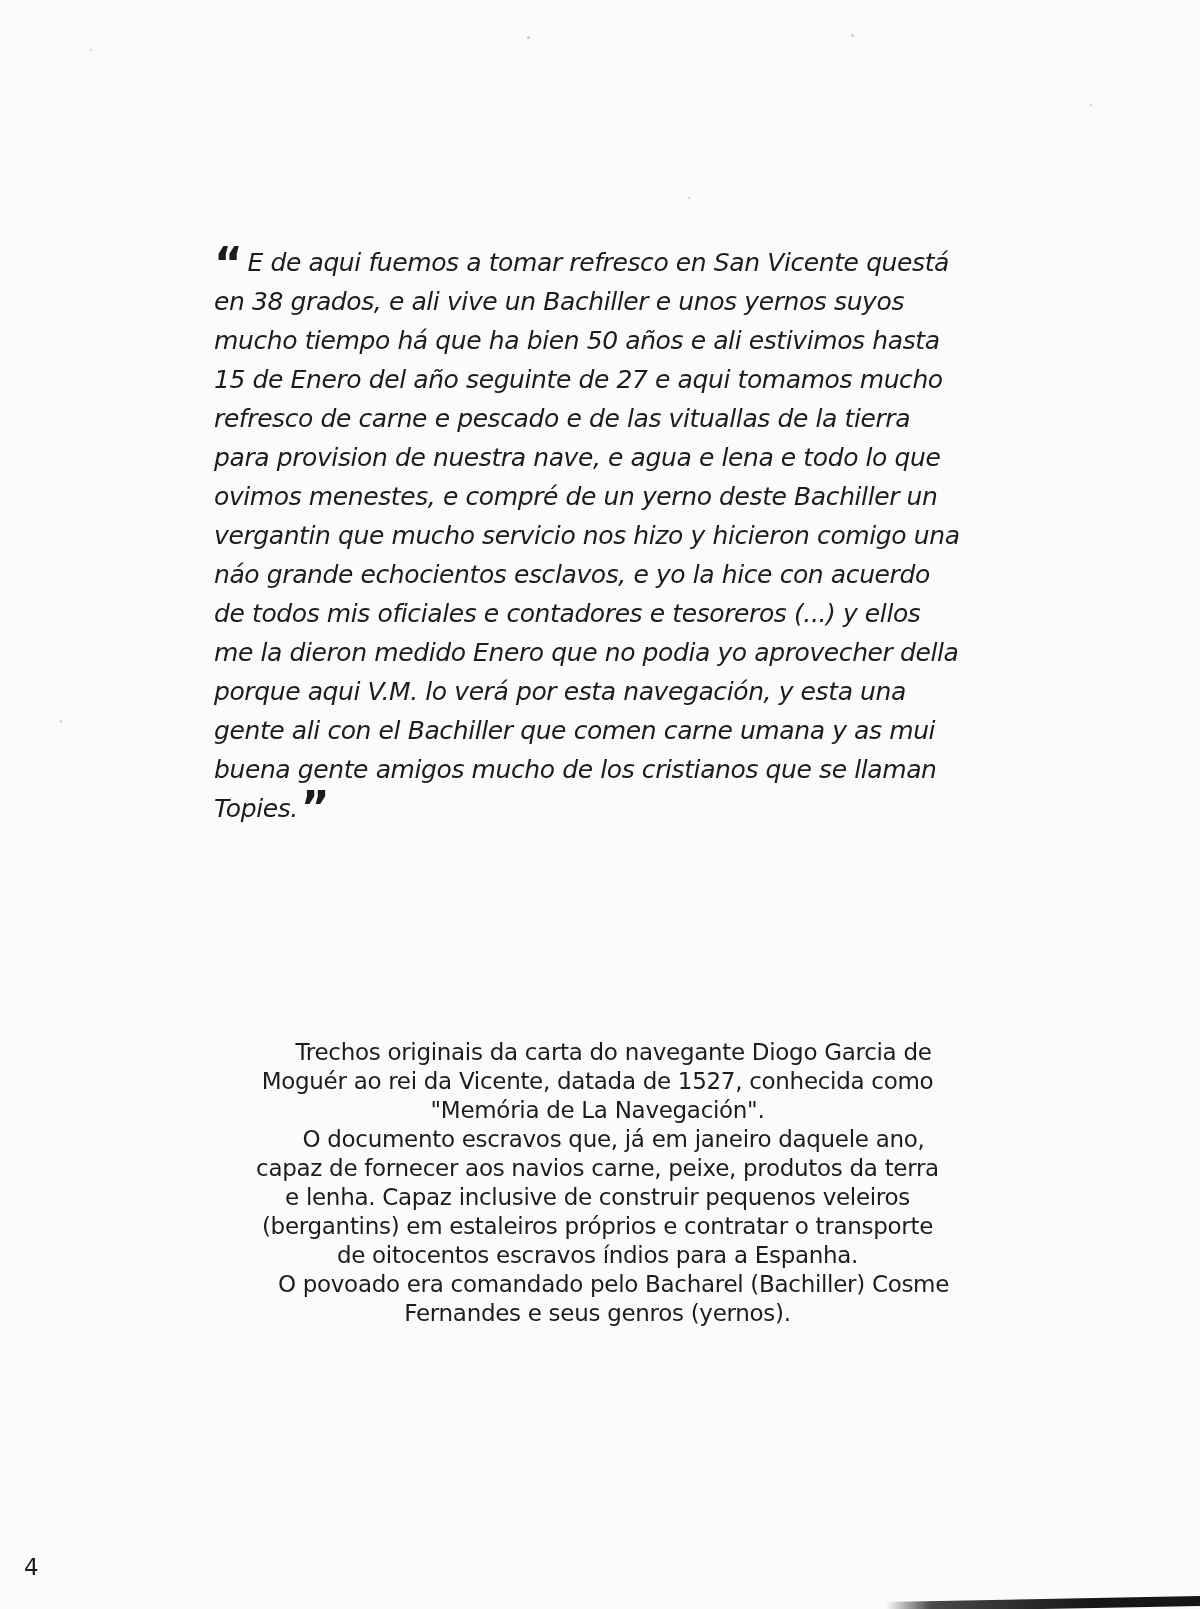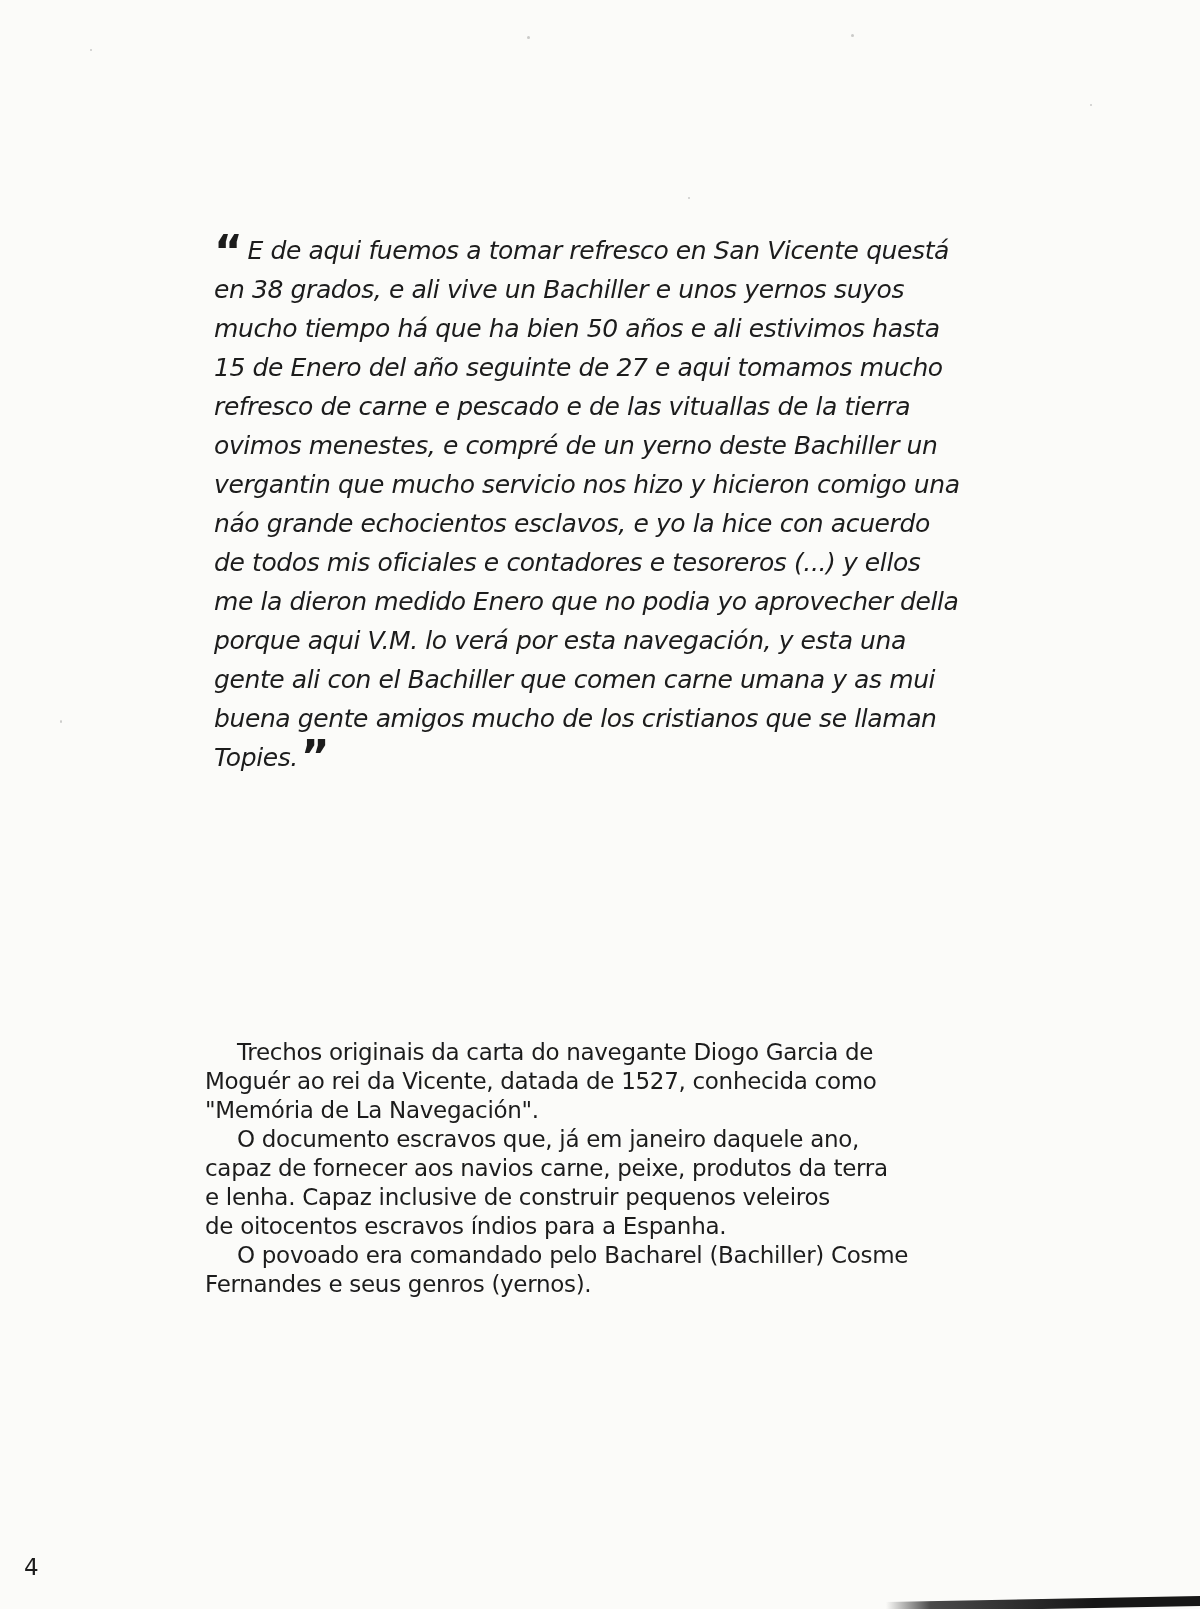--- a/index.html
+++ b/index.html
@@ -7,21 +7,21 @@
     width: 1200px; height: 1609px;
     position: relative;
     overflow: hidden;
     background: #fbfbf9;
     color: #1c1c1c;
     font-family: "DejaVu Sans", sans-serif;
   }
 
   .quote-block {
     position: absolute;
-    left: 214px; top: 231px;
+    left: 214px; top: 243px;
     width: 775px;
     font-style: italic;
     font-size: 25px;
     line-height: 39px;
     letter-spacing: -0.4px;
     white-space: nowrap;
   }
   .qline { height: 39px; }
   .qmark {
     font-style: normal;
@@ -36,21 +36,21 @@
 
   .annotation-block {
     position: absolute;
     left: 205px; top: 1038px;
     width: 785px;
     font-size: 23px;
     line-height: 29px;
     letter-spacing: -0.3px;
     white-space: nowrap;
   }
-  .aline { height: 29px; }
+  .aline { height: 29px; text-align: center; }
   .aline.indent { text-indent: 32px; }
 
   .page-number {
     position: absolute;
     left: 24px; top: 1554px;
     font-size: 23px;
   }
 
   .scan-bar {
     position: absolute;
@@ -71,38 +71,40 @@
 </style>
 </head>
 <body>
 
 <div class="quote-block">
   <div class="qline"><span class="qmark open">“</span><span>E de aqui fuemos a tomar refresco en San Vicente questá</span></div>
   <div class="qline">en 38 grados, e ali vive un Bachiller e unos yernos suyos</div>
   <div class="qline">mucho tiempo há que ha bien 50 años e ali estivimos hasta</div>
   <div class="qline">15 de Enero del año seguinte de 27 e aqui tomamos mucho</div>
   <div class="qline">refresco de carne e pescado e de las vituallas de la tierra</div>
+  <div class="qline">para provision de nuestra nave, e agua e lena e todo lo que</div>
   <div class="qline">ovimos menestes, e compré de un yerno deste Bachiller un</div>
   <div class="qline">vergantin que mucho servicio nos hizo y hicieron comigo una</div>
   <div class="qline">náo grande echocientos esclavos, e yo la hice con acuerdo</div>
   <div class="qline">de todos mis oficiales e contadores e tesoreros (...) y ellos</div>
   <div class="qline">me la dieron medido Enero que no podia yo aprovecher della</div>
   <div class="qline">porque aqui V.M. lo verá por esta navegación, y esta una</div>
   <div class="qline">gente ali con el Bachiller que comen carne umana y as mui</div>
   <div class="qline">buena gente amigos mucho de los cristianos que se llaman</div>
   <div class="qline"><span>Topies.</span><span class="qmark close">”</span></div>
 </div>
 
 <div class="annotation-block">
   <div class="aline indent">Trechos originais da carta do navegante Diogo Garcia de</div>
   <div class="aline">Moguér ao rei da Vicente, datada de 1527, conhecida como</div>
   <div class="aline">"Memória de La Navegación".</div>
   <div class="aline indent">O documento escravos que, já em janeiro daquele ano,</div>
   <div class="aline">capaz de fornecer aos navios carne, peixe, produtos da terra</div>
   <div class="aline">e lenha. Capaz inclusive de construir pequenos veleiros</div>
+  <div class="aline">(bergantins) em estaleiros próprios e contratar o transporte</div>
   <div class="aline">de oitocentos escravos índios para a Espanha.</div>
   <div class="aline indent">O povoado era comandado pelo Bacharel (Bachiller) Cosme</div>
   <div class="aline">Fernandes e seus genros (yernos).</div>
 </div>
 
 <div class="page-number">4</div>
 
 <div class="scan-bar"></div>
 
 <span class="speck s1"></span>

